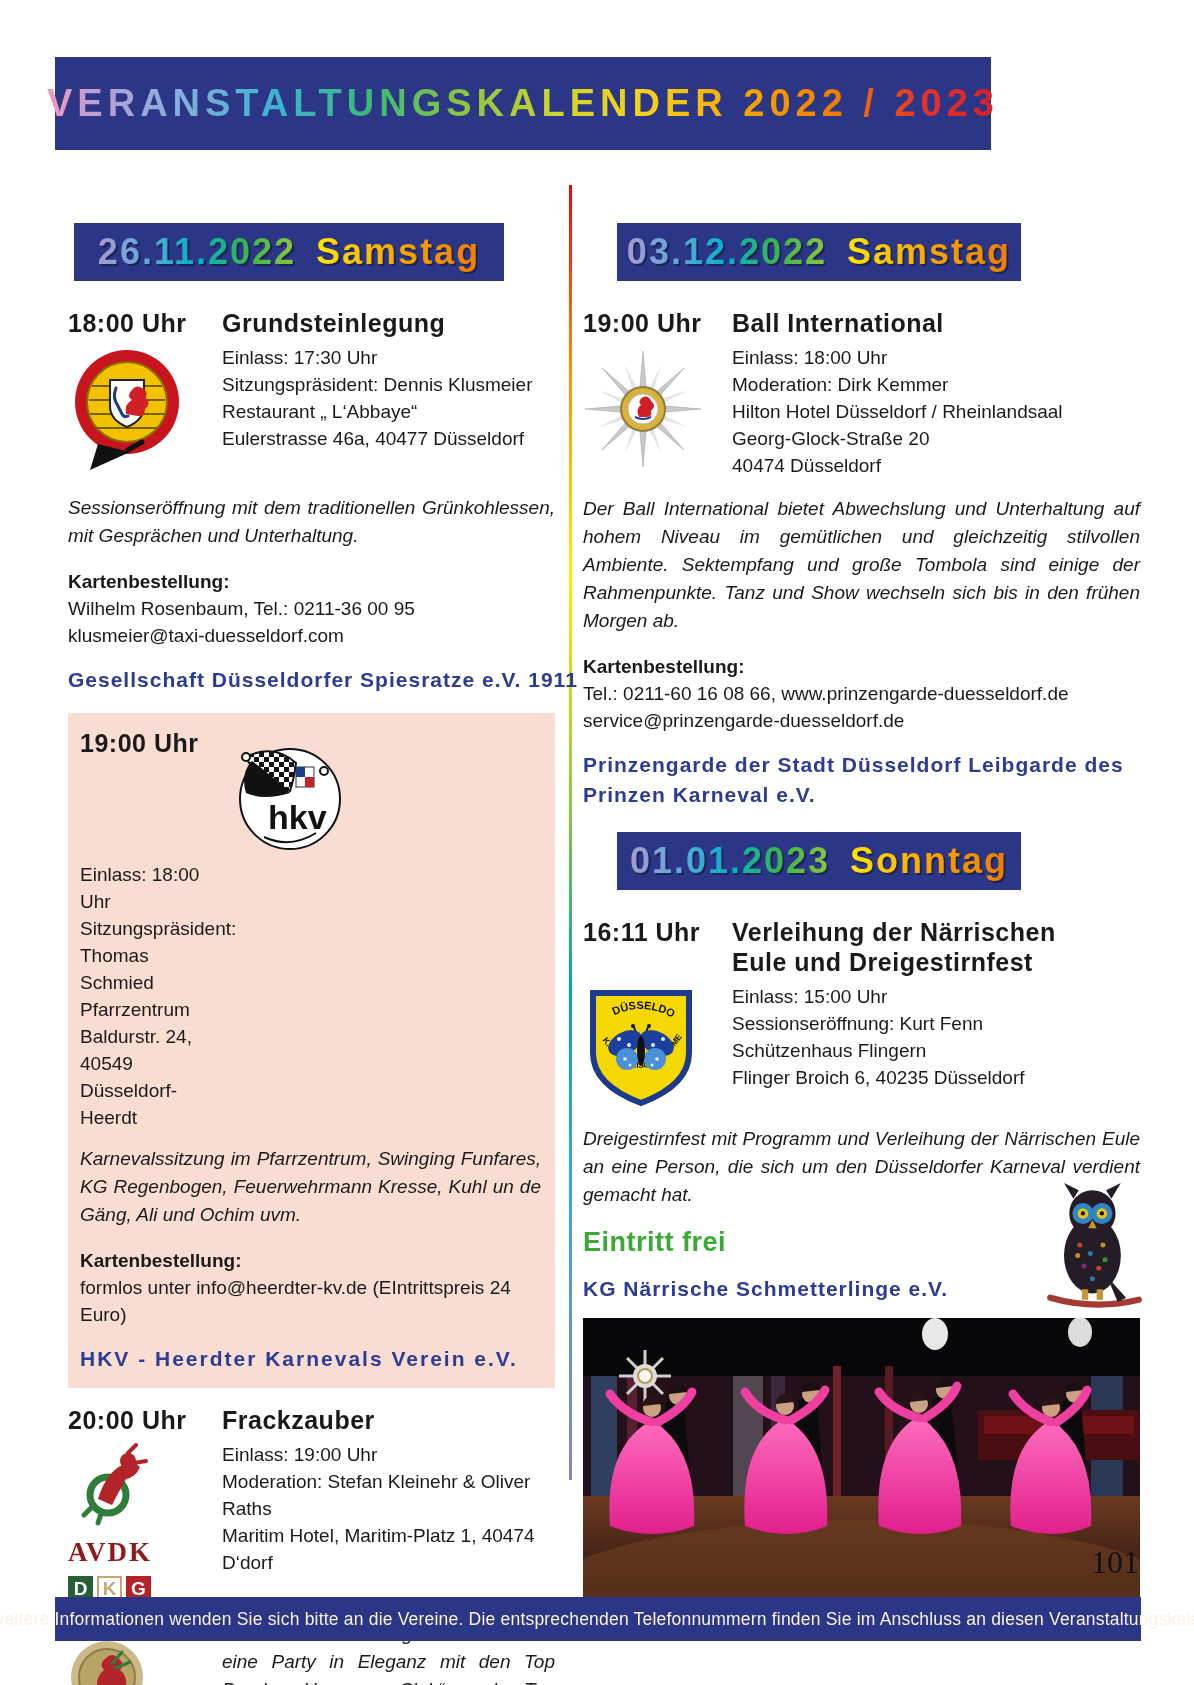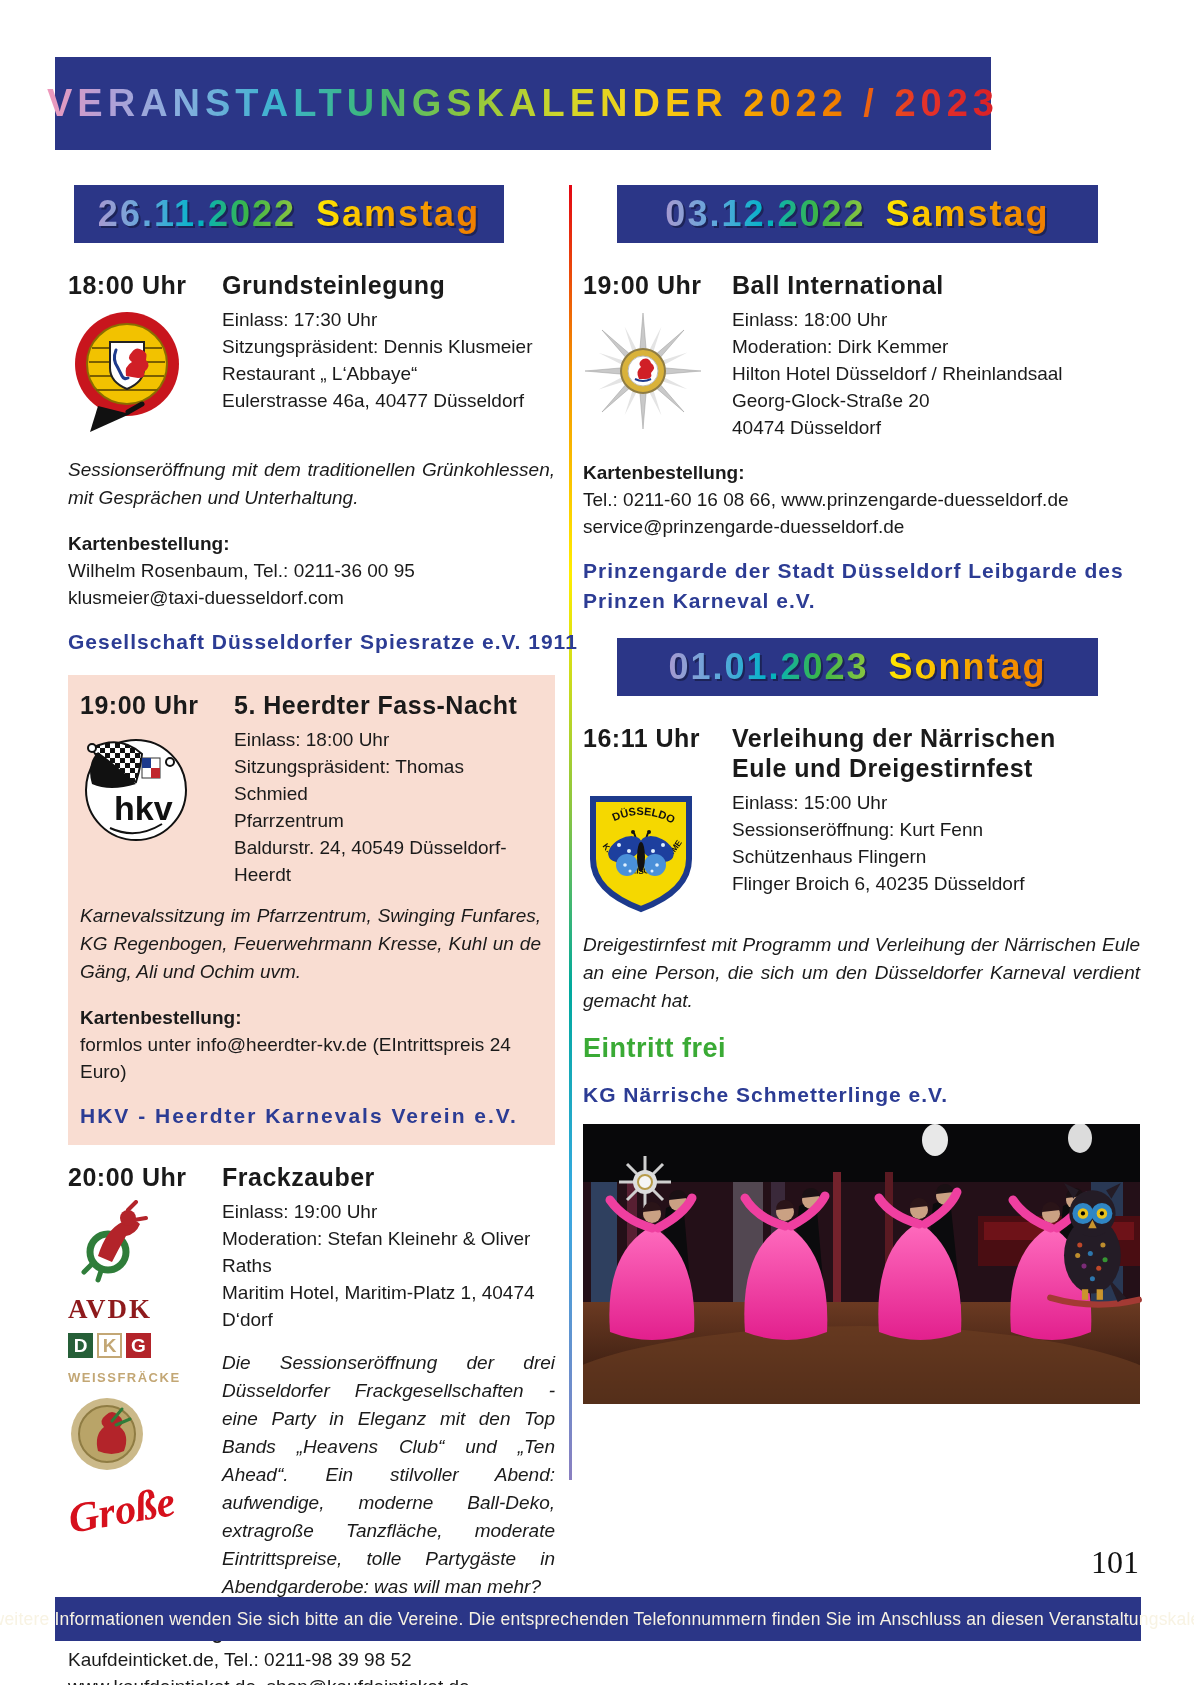--- a/index.html
+++ b/index.html
@@ -10,28 +10,28 @@
     background:linear-gradient(90deg,#f099bb 0%,#b49fd6 6%,#86aede 14%,#3db3d0 24%,#3cb878 34%,#8dc63f 44%,#cfd62b 54%,#f7d117 63%,#f7a600 73%,#ef7c00 83%,#e5332a 92%,#d91f26 100%);
     -webkit-background-clip:text;background-clip:text;color:transparent;}
 
   .divider{position:absolute;left:569px;top:185px;width:3px;height:1295px;
     background:linear-gradient(180deg,#e30613 0%,#f39200 14%,#ffed00 30%,#8dc63f 48%,#00a99d 62%,#36a9e1 78%,#8a7fc0 100%);}
 
   .col{position:absolute;top:185px;}
   .col-left{left:68px;width:487px;}
   .col-right{left:583px;width:557px;}
 
-  .date-box{height:58px;background:#2b3687;display:flex;align-items:center;justify-content:center;gap:20px;margin-bottom:28px;}
+  .date-box{height:58px;background:#2b3687;display:flex;align-items:center;justify-content:center;gap:20px;margin-bottom:28px;margin-top:38px;}
   .date-box .grad{font-weight:bold;font-size:36px;letter-spacing:2px;
     -webkit-background-clip:text;background-clip:text;color:transparent;
     text-shadow:none;filter:drop-shadow(2px 2px 0 rgba(0,0,0,0.35));}
   .grad-date{background-image:linear-gradient(90deg,#a79ad0,#5fa8dc,#00b3c8,#39b54a,#8dc63f);}
   .grad-day{background-image:linear-gradient(90deg,#ffe600,#f7a600,#ef7c00);}
   .col-left .date-box{width:430px;margin-left:6px;}
-  .col-right .date-box{width:481px;margin-left:34px;}
+  .col-right .date-box{width:404px;margin-left:34px;}
 
   .ev{display:grid;grid-template-columns:140px 1fr;column-gap:14px;}
   .ev-time{font-weight:bold;font-size:25px;letter-spacing:0.5px;white-space:nowrap;}
   .ev-title{font-weight:bold;font-size:25px;letter-spacing:0.5px;}
   .ev-title .tline{display:block;line-height:1.18;}
   .ev-logo{padding-top:8px;display:flex;flex-direction:column;align-items:flex-start;gap:10px;}
   .ev-details{font-size:19px;line-height:27px;padding-top:6px;}
 
   .desc{font-style:italic;font-size:19px;line-height:28px;text-align:justify;margin:16px 0 0 0;}
   .tickets{margin-top:18px;font-size:19px;line-height:27px;}
@@ -113,21 +113,20 @@
       <div class="t-label">Kartenbestellung:</div>
       <div>Wilhelm Rosenbaum, Tel.: 0211-36 00 95</div>
       <div>klusmeier@taxi-duesseldorf.com</div>
     </div>
 
     <div class="club nowrap">Gesellschaft Düsseldorfer Spiesratze e.V. 1911</div>
 
     <div class="pink-box">
       <div class="ev">
         <span class="ev-time">19:00 Uhr</span>
-        <span class="ev-title">5. Heerdter Fass-Nacht</span>
         <div class="ev-logo">
           <svg width="112" height="118" viewBox="0 0 112 118">
             <defs>
               <pattern id="chk" width="10" height="10" patternUnits="userSpaceOnUse">
                 <rect width="10" height="10" fill="#fff"></rect>
                 <rect width="5" height="5" fill="#111"></rect>
                 <rect x="5" y="5" width="5" height="5" fill="#111"></rect>
               </pattern>
             </defs>
             <ellipse cx="56" cy="62" rx="50" ry="50" fill="#fff" stroke="#111" stroke-width="2"></ellipse>
@@ -233,20 +232,21 @@
       </div>
       <div class="ev-details">
         <div>Einlass: 18:00 Uhr</div>
         <div>Moderation: Dirk Kemmer</div>
         <div>Hilton Hotel Düsseldorf / Rheinlandsaal</div>
         <div>Georg-Glock-Straße 20</div>
         <div>40474 Düsseldorf</div>
       </div>
     </div>
 
+    <p class="desc">Der Ball International bietet Abwechslung und Unterhaltung auf hohem Niveau im gemütlichen und gleichzeitig stilvollen Ambiente. Sektempfang und große Tombola sind einige der Rahmenpunkte. Tanz und Show wechseln sich bis in den frühen Morgen ab.</p>
 
     <div class="tickets">
       <div class="t-label">Kartenbestellung:</div>
       <div>Tel.: 0211-60 16 08 66, www.prinzengarde-duesseldorf.de</div>
       <div>service@prinzengarde-duesseldorf.de</div>
     </div>
 
     <div class="club">Prinzengarde der Stadt Düsseldorf Leibgarde des Prinzen Karneval e.V.</div>
 
     <div class="date-box" style="margin-top:22px;">

